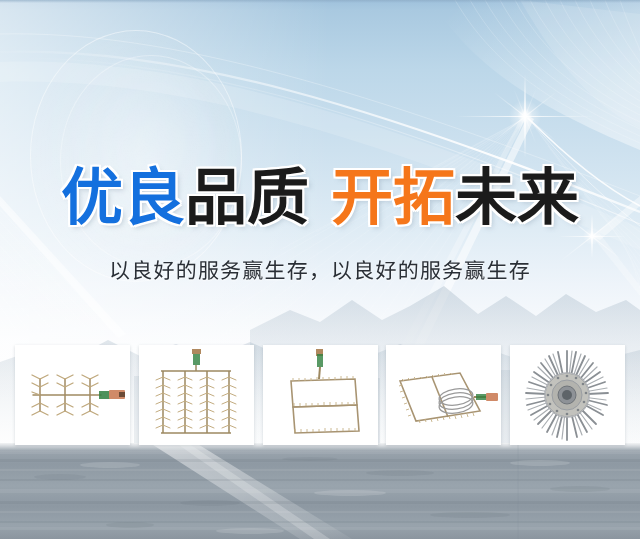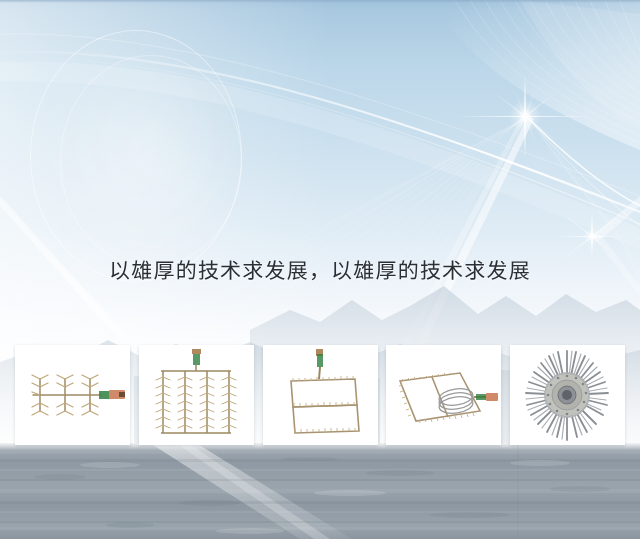--- a/index.html
+++ b/index.html
@@ -431,22 +431,25 @@
   <div class="flare flare2">
     <div class="ray d1"></div>
     <div class="ray d2"></div>
     <div class="ray h"></div>
     <div class="ray v"></div>
     <div class="core"></div>
   </div>
 
   <div class="top-edge"></div>
 
-
-  <div class="subtitle">以雄厚的技术求发展，以雄厚的技术求发展</div>
+  <div class="headline">
+    <span class="hl-blue">优良</span><span class="hl-black">品质</span><span class="hl-gap"></span><span class="hl-orange">开拓</span><span class="hl-black">未来</span>
+  </div>
+
+  <div class="subtitle">以良好的服务赢生存，以良好的服务赢生存</div>
 
   <div class="floor">
     <div class="floor-top-sheen"></div>
     <svg viewBox="0 0 640 96" preserveAspectRatio="none" style="position:absolute;left:0;top:0;width:640px;height:96px;">
       <defs>
         <linearGradient id="beamg" x1="0" y1="0" x2="1" y2="1">
           <stop offset="0" stop-color="#ffffff" stop-opacity="0.50"></stop>
           <stop offset="1" stop-color="#ffffff" stop-opacity="0.06"></stop>
         </linearGradient>
       </defs>

